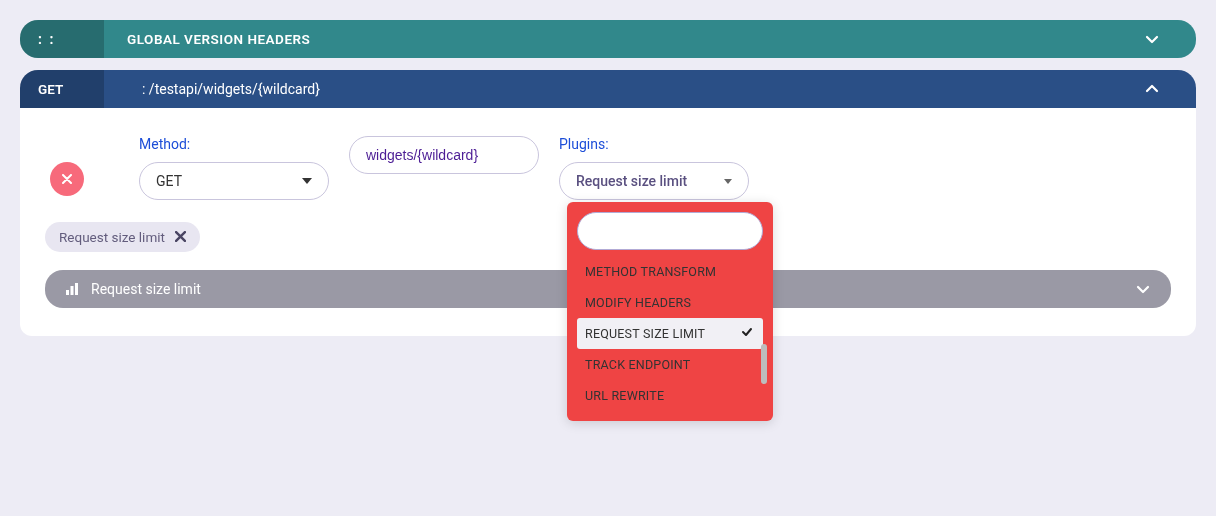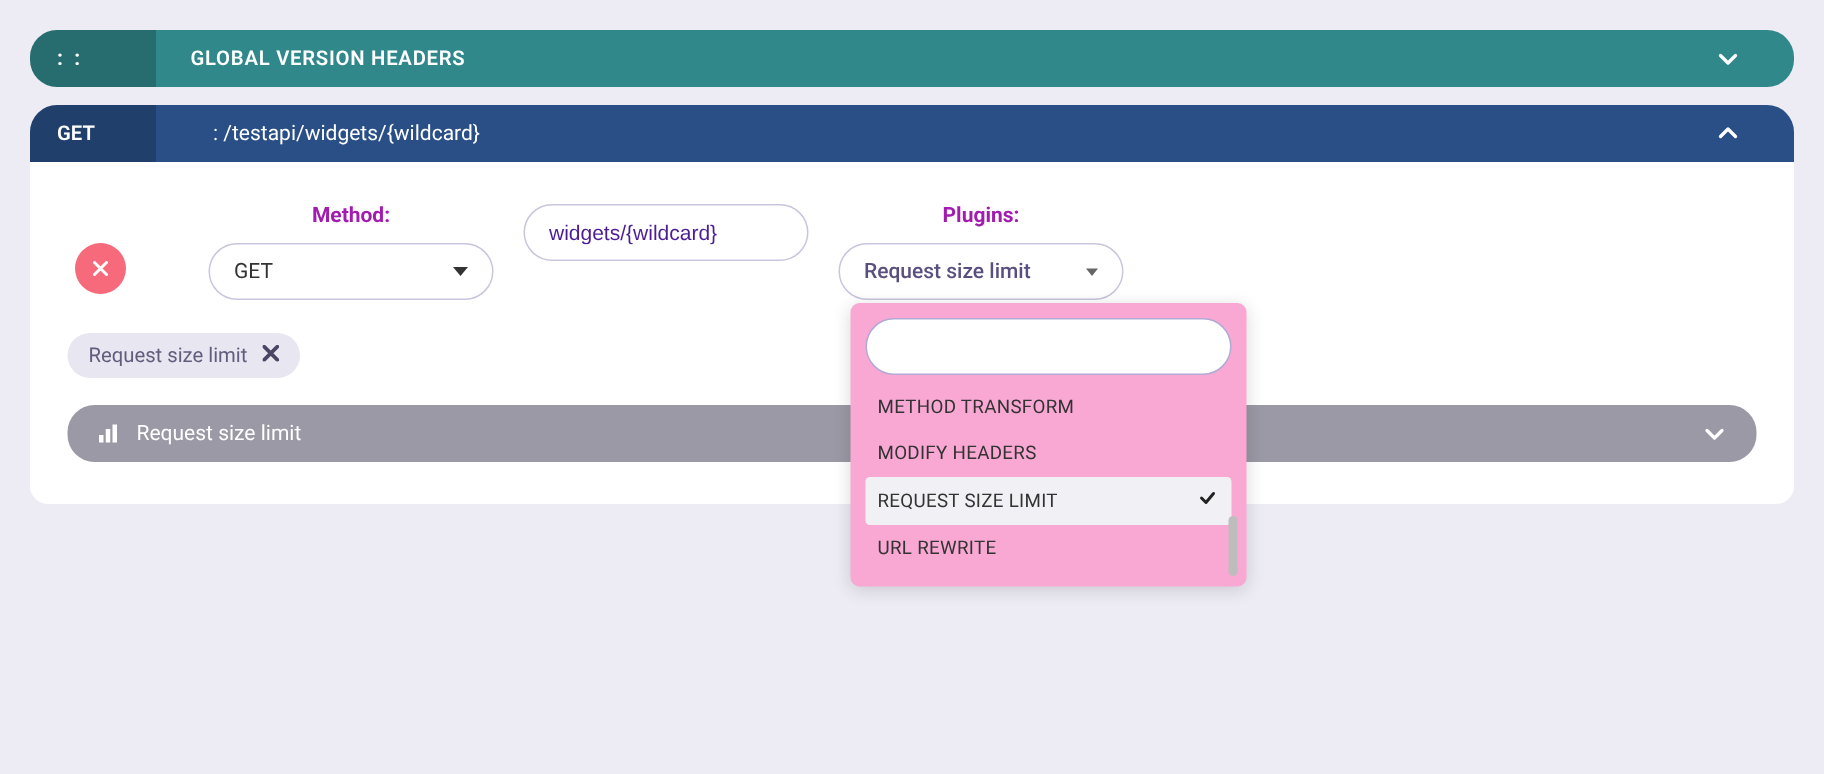--- a/index.html
+++ b/index.html
@@ -98,24 +98,23 @@
       flex-shrink: 0;
       margin-left: 5px;
       margin-right: 35px;
     }
     .field-group {
       display: flex;
       flex-direction: column;
       gap: 10px;
     }
     .field-label {
-      font-weight: 700;
-      font-size: 14px;
-      color: #a21caf;
-      text-align: center;
+      font-weight: 400;
+      font-size: 14px;
+      color: #1d4ed8;
     }
     .text-input, .select-input, .dropdown-btn {
       height: 38px;
       border: 1px solid #c9c5dd;
       border-radius: 19px;
       padding: 0 16px;
       font-size: 14px;
       background: #fff;
       outline: none;
       display: flex;
@@ -191,22 +190,22 @@
       display: flex;
       align-items: center;
     }
     .plugin-bar .chevron-container {
       right: 20px;
     }
     .dropdown-panel {
       position: absolute;
       top: 202px;
       left: 567px;
-      width: 264px;
-      background: #f9a8d4;
+      width: 206px;
+      background: #ef4444;
       border-radius: 6px;
       box-shadow: 0 2px 12px rgba(0,0,0,0.15);
       padding: 10px;
       z-index: 100;
     }
     .dropdown-search {
       width: 100%;
       height: 38px;
       border: 1.5px solid #b2aad5;
       border-radius: 19px;
@@ -352,17 +351,20 @@
     </div>
     <div class="dropdown-item selected">
       <span>REQUEST SIZE LIMIT</span>
       <span class="check-icon">
         <svg width="12" height="12" viewBox="0 0 12 12">
             <path d="M2 6l3 3 5-6" stroke="#222" stroke-width="2" fill="none" stroke-linecap="round" stroke-linejoin="round"></path>
           </svg>
       </span>
     </div>
     <div class="dropdown-item">
+      <span>TRACK ENDPOINT</span>
+    </div>
+    <div class="dropdown-item">
       <span>URL REWRITE</span>
     </div>
     <div class="scrollbar-track"></div>
   </div>
 </div>
 
 </body></html>

